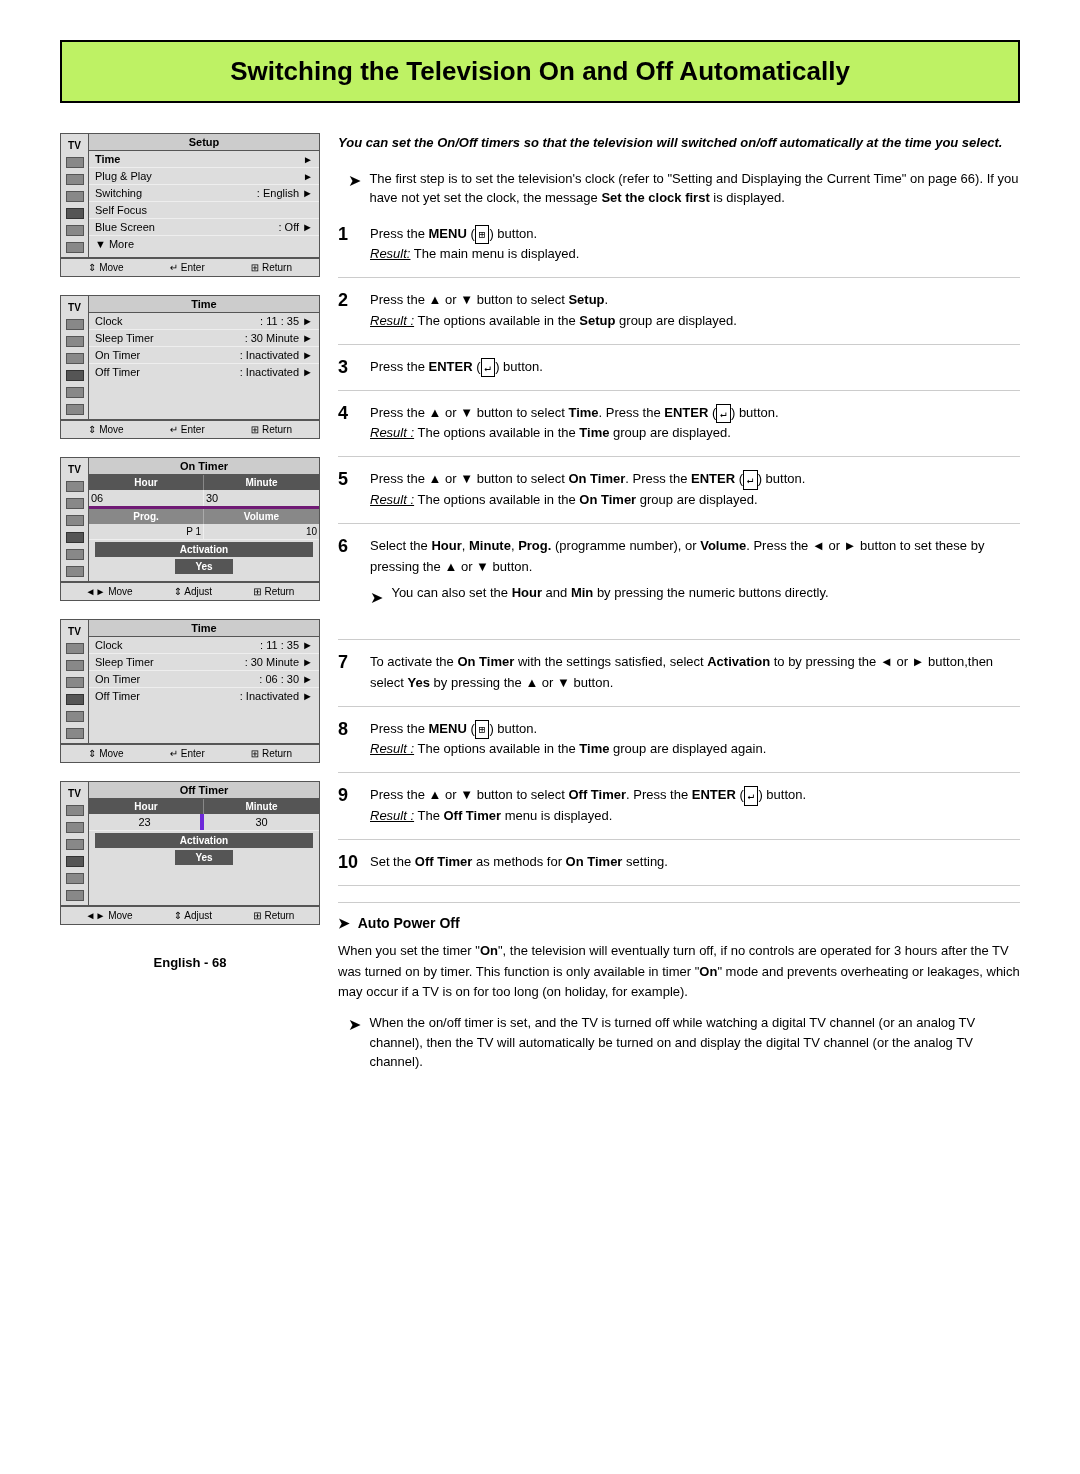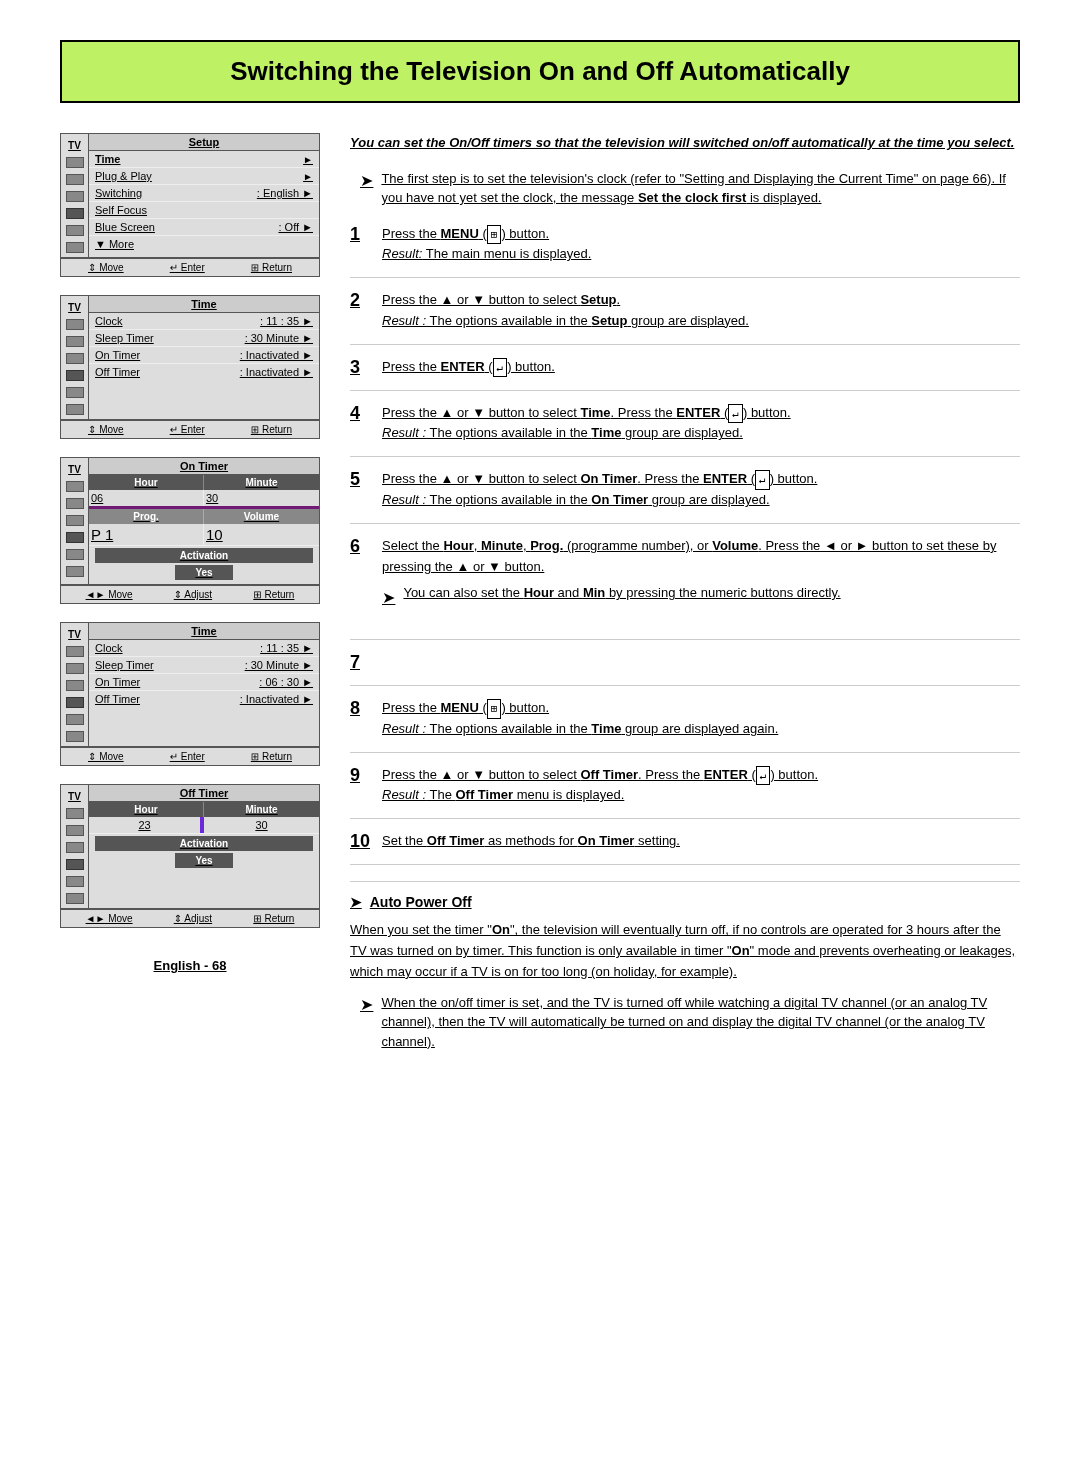--- a/index.html
+++ b/index.html
@@ -16,22 +16,21 @@
       text-align: center;
       font-size: 26px;
       font-weight: bold;
       border: 2px solid #000;
       padding: 14px 20px;
       margin-bottom: 30px;
       background: #bef264;
     }
     .content-area {
       display: flex;
-      gap: 30px;
-      text-decoration: underline;
+      gap: 18px;
     }
     .left-column {
       width: 260px;
       flex-shrink: 0;
     }
     .right-column {
       flex: 1;
     }
     
     .tv-box {
@@ -300,21 +299,21 @@
           </div>
           <div style="display:grid;grid-template-columns:1fr 1fr;text-align:left;font-size:11px;border-bottom:3px solid #701a75;">
             <div style="padding:2px;border-right:1px solid #eee;">06</div>
             <div style="padding:2px;">30</div>
           </div>
 
           <div style="display:grid;grid-template-columns:1fr 1fr;background:#888;color:#fff;font-weight:bold;text-align:center;font-size:10px;">
             <div style="padding:2px 4px;border-right:1px solid #aaa;">Prog.</div>
             <div style="padding:2px 4px;">Volume</div>
           </div>
-          <div style="display:grid;grid-template-columns:1fr 1fr;text-align:left;font-size:15px;border-bottom:1px solid #eee;">
+          <div style="display:grid;grid-template-columns:1fr 1fr;text-align:right;font-size:10px;border-bottom:1px solid #eee;">
             <div style="padding:2px;border-right:1px solid #eee;">P 1</div>
             <div style="padding:2px;">10</div>
           </div>
 
           <div style="background:#555;color:#fff;text-align:center;padding:2px 4px;font-weight:bold;font-size:10px;margin:2px 6px;">Activation</div>
 
           <div style="display:flex;justify-content:center;padding-bottom:4px;">
             <div style="background:#555;color:#fff;padding:2px 20px;font-weight:bold;font-size:10px;">Yes</div>
           </div>
         </div>
@@ -460,20 +459,23 @@
           Select the <b>Hour</b>, <b>Minute</b>, <b>Prog.</b> (programme number), or <b>Volume</b>. Press the ◄ or ► button to set these by pressing the ▲ or ▼ button.
           <div class="tip-block" style="margin-top:6px;padding-left:0;">
             <span class="tip-arrow">➤</span>
             <span class="tip-text">You can also set the <b>Hour</b> and <b>Min</b> by pressing the numeric buttons directly.</span>
           </div>
         </div>
       </li>
 
       <li class="step-item">
         <span class="step-num">7</span>
+        <div class="step-content">
+          To activate the <b>On Timer</b> with the settings satisfied, select <b>Activation</b> to by pressing the ◄ or ► button,then select <b>Yes</b> by pressing the ▲ or ▼ button.
+        </div>
       </li>
 
       <li class="step-item">
         <span class="step-num">8</span>
         <div class="step-content">
           Press the <b>MENU</b> (<span class="menu-icon">⊞</span>) button.<br>
           <span class="result-label">Result :</span> The options available in the <b>Time</b> group are displayed again.
         </div>
       </li>
 

